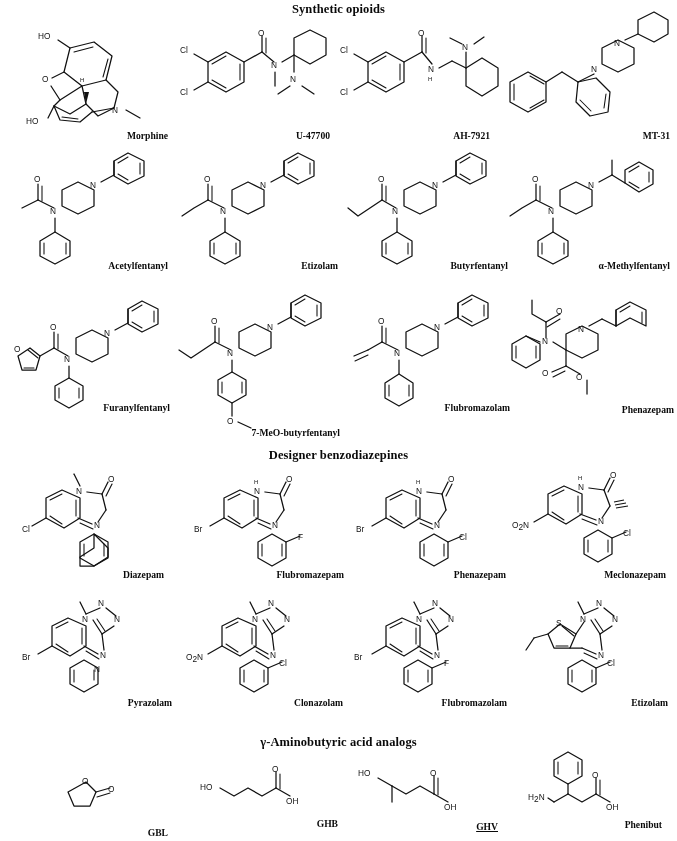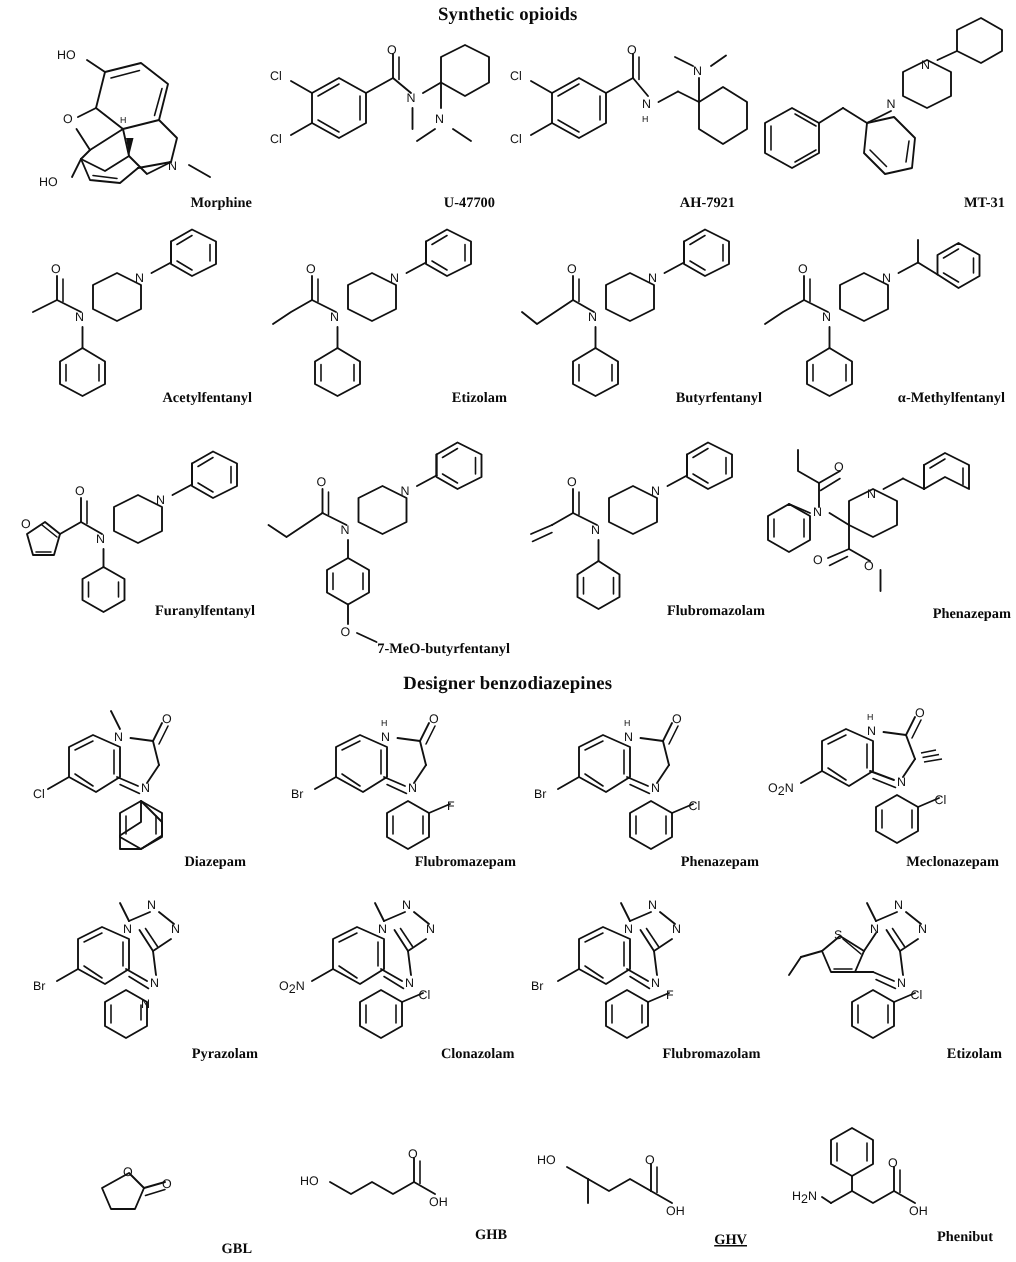--- a/index.html
+++ b/index.html
@@ -553,20 +553,21 @@
       <path class="bond" d="M54,54 L66,54"></path>
 
       <path class="bond" d="M66,66 L52,74 L52,90 L66,98 L80,90 L80,74 Z"></path>
       <path class="thin" d="M56,76 L56,88 M76,76 L76,88"></path>
       <path class="bond" d="M80,74 L94,68"></path>
       <text x="91" y="72">Cl</text>
     </svg>
     <div class="caption" style="margin-top:6px;">Etizolam</div>
   </div>
 
+  <div class="section-title" style="top:735px;">γ-Aminobutyric acid analogs</div>
 
   <div class="cell" style="left:38px;top:768px;width:130px;">
     <svg class="struct" width="130" height="48" viewBox="0 0 130 48">
       <path class="bond" d="M48,14 L58,24 L52,38 L36,38 L30,24 Z"></path>
       <text x="44" y="16">O</text>
       <path class="bond" d="M58,24 L72,20"></path>
       <path class="thin" d="M59,29 L72,25"></path>
       <text x="70" y="24">O</text>
     </svg>
     <div class="caption" style="margin-top:12px;">GBL</div>

